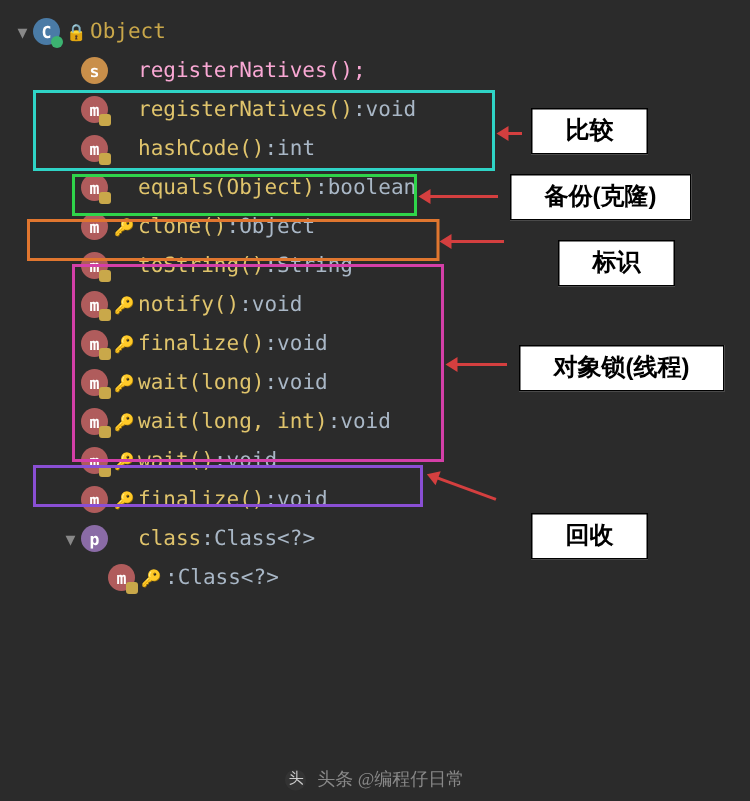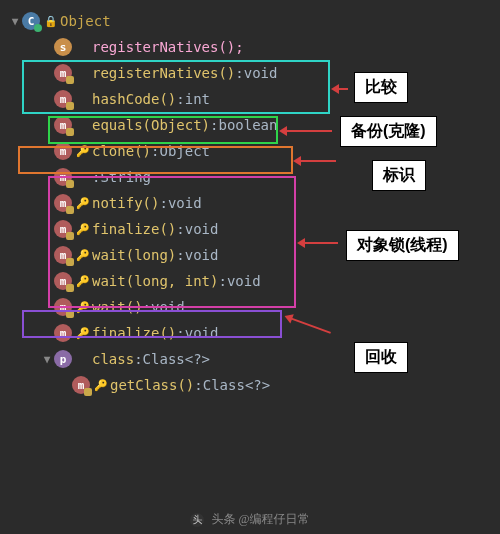--- a/index.html
+++ b/index.html
@@ -103,21 +103,21 @@
     border-right: 8px solid #d43f3f;
   }
   
   .label {
     position: absolute;
     background: #fff;
     color: #000;
     font-family: sans-serif;
     font-weight: bold;
     font-size: 16px;
-    padding: 4px 10px;
+    padding: 4px 22px;
     border: 1px solid #000;
   }
   .footer {
     position: absolute;
     bottom: 6px;
     width: 100%;
     text-align: center;
     color: #888;
     font-size: 12px;
     font-family: Liberation Serif, serif;
@@ -182,20 +182,21 @@
         <span class="icon icon-method">m</span>
         <span class="key">🔑</span>
         <span class="name">clone()</span>
         <span class="sig">: </span>
         <span class="ret">Object</span>
       </div>
       <div class="node indent-1">
         <span class="expander"></span>
         <span class="icon icon-method icon-method-lock">m</span>
         <span class="key"></span>
+        <span class="name">toString()</span>
         <span class="sig">: </span>
         <span class="ret">String</span>
       </div>
       <div class="node indent-1">
         <span class="expander"></span>
         <span class="icon icon-method icon-method-lock">m</span>
         <span class="key">🔑</span>
         <span class="name">notify()</span>
         <span class="sig">: </span>
         <span class="ret">void</span>
@@ -244,21 +245,20 @@
         <span class="expander">▼</span>
         <span class="icon icon-prop">p</span>
         <span class="key"></span>
         <span class="name">class</span>
         <span class="sig">: </span>
         <span class="ret">Class&lt;?&gt;</span>
       </div>
       <div class="node indent-2">
         <span class="icon icon-method icon-method-lock">m</span>
         <span class="key">🔑</span>
-        <span class="name">getClass()</span>
         <span class="sig">: </span>
         <span class="ret">Class&lt;?&gt;</span>
       </div>
     </div>
 </div>
 
 <div class="box box-cyan" style="left:22px; top:60px; width:308px; height:54px;"></div>
 <div class="box box-green" style="left:48px; top:116px; width:230px; height:28px;"></div>
 <div class="box box-orange" style="left:18px; top:146px; width:275px; height:28px;"></div>
 <div class="box box-magenta" style="left:48px; top:176px; width:248px; height:132px;"></div>

